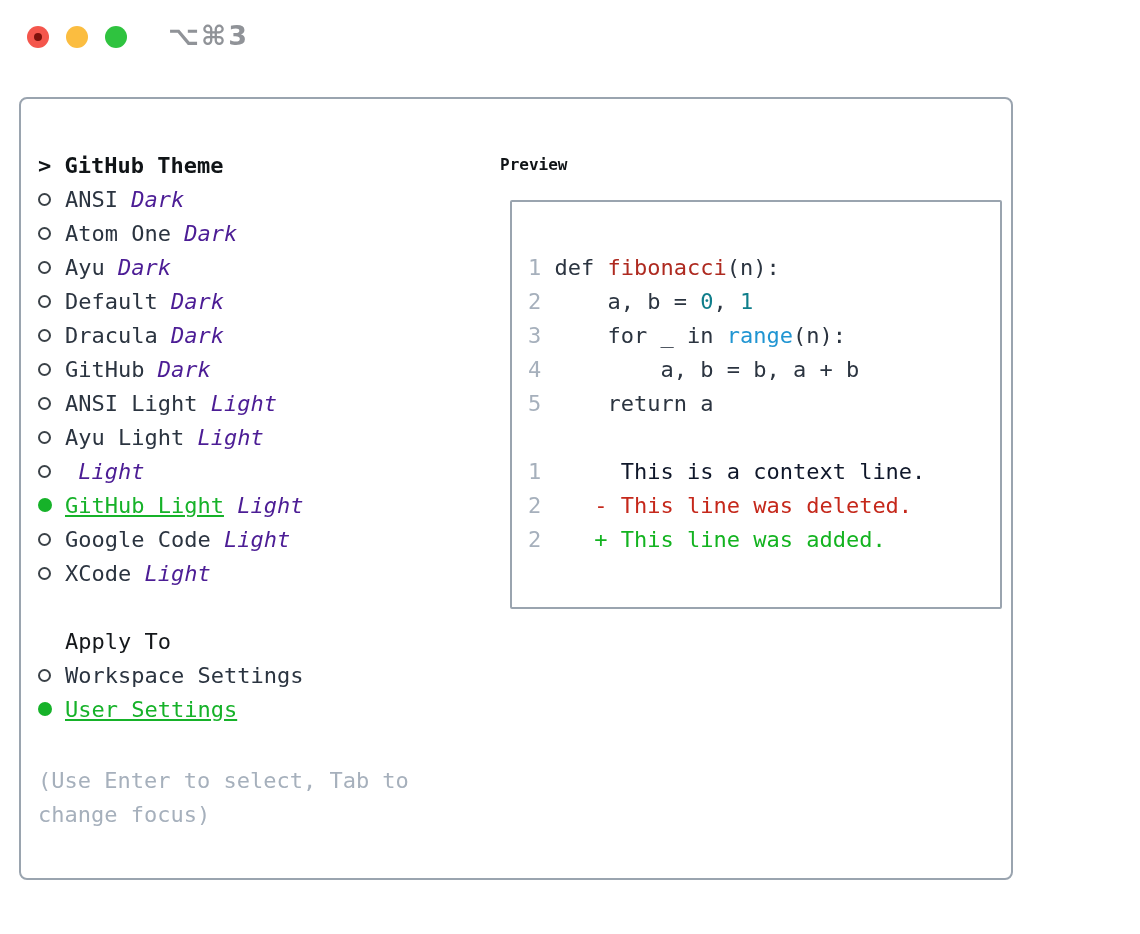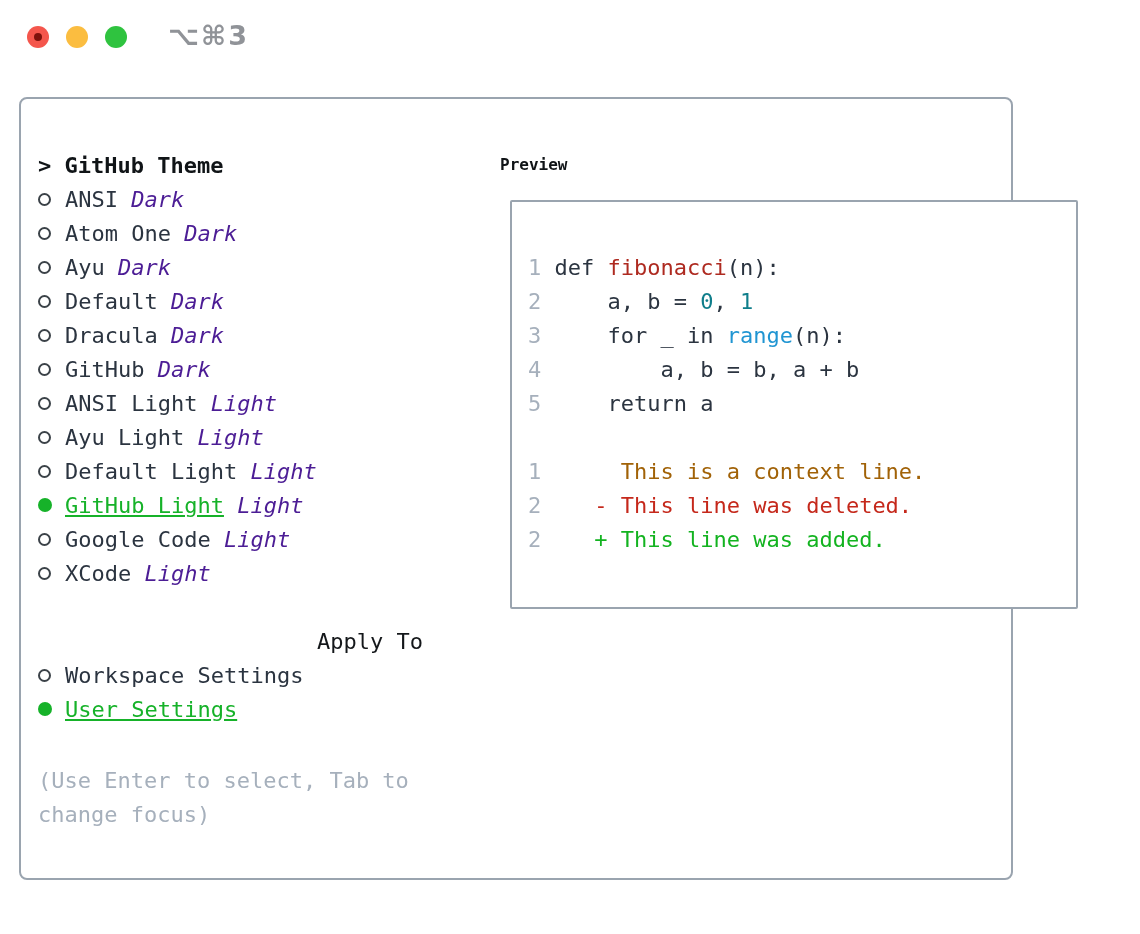--- a/index.html
+++ b/index.html
@@ -32,37 +32,37 @@
   .row-header { font-weight:700; color:#101417; }
   .cursor { font-weight:700; color:#101417; }
   .radio { width:13px; height:13px; border:2px solid #3b4248; border-radius:50%;
            margin-right:14px; flex:0 0 auto; }
   .row.selected .radio { width:14px; height:14px; border:none; background:#16b229;
                          margin-right:13px; }
   .row.selected .t-name { color:#16b229;text-decoration:underline; }
   .t-name { color:#2b3440; }
   .t-variant { color:#4c1d95;font-style:italic; }
   .spacer { height:34px; }
-  .apply-header { padding-left:27px; color:#14171a;justify-content:flex-end; }
+  .apply-header { padding-left:27px; color:#14171a; }
   .hint { margin-top:4px; width:385px; font-size:22px; line-height:34px;
           color:#a6b0bc; white-space:normal; }
 
   
   .preview-header { position:absolute; left:479px; top:49px; height:34px;
                     line-height:34px; font-size:16px; font-weight:700; color:#101417; }
-  .preview-box { position:absolute; left:489px; top:101px; width:568px; height:409px;
+  .preview-box { position:absolute; left:489px; top:101px; width:492px; height:409px;
                  border:2px solid #9aa4af; border-radius:2px; background:#fff; }
   .code { position:absolute; left:16px; top:49px; }
   .code-line { height:34px; line-height:34px; white-space:pre; font-size:22px; }
   .ln  { color:#a6b0bc; }
   .p   { color:#2b3440; }
   .fn  { color:#ae2a20; }
   .bi  { color:#2095d2; }
   .n   { color:#0f7e8b; }
-  .ctx { color:#a16207; }
+  .ctx { color:#0f172a; }
   .del { color:#c5281b; }
   .add { color:#13b320; }
 </style>
 </head>
 <body>
 
 <div class="app">
 
   <div class="titlebar">
     <div class="tl tl-red">
@@ -117,21 +117,20 @@
     <span class="t-name">ANSI Light</span>
     <span class="t-variant"> Light</span>
   </div>
           <div class="row">
     <span class="radio"></span>
     <span class="t-name">Ayu Light</span>
     <span class="t-variant"> Light</span>
   </div>
           <div class="row">
     <span class="radio"></span>
-    <span class="t-name">Default Light</span>
     <span class="t-variant"> Light</span>
   </div>
           <div class="row selected">
     <span class="radio"></span>
     <span class="t-name">GitHub Light</span>
     <span class="t-variant"> Light</span>
   </div>
           <div class="row">
     <span class="radio"></span>
     <span class="t-name">Google Code</span>

